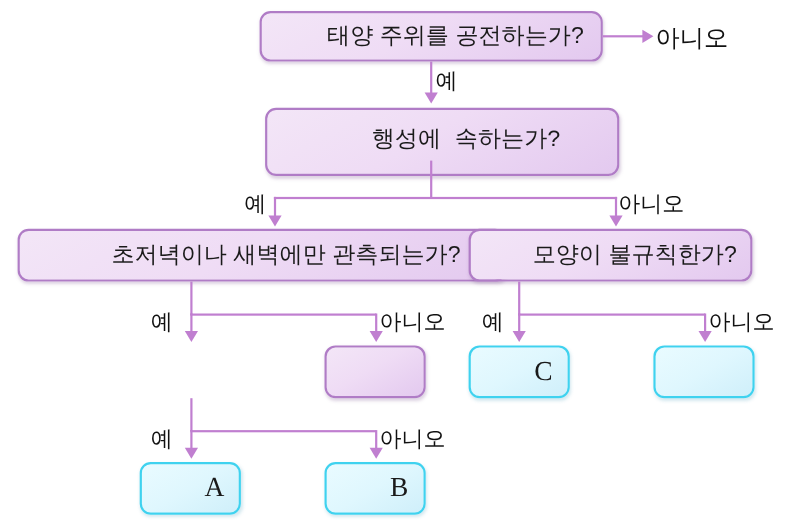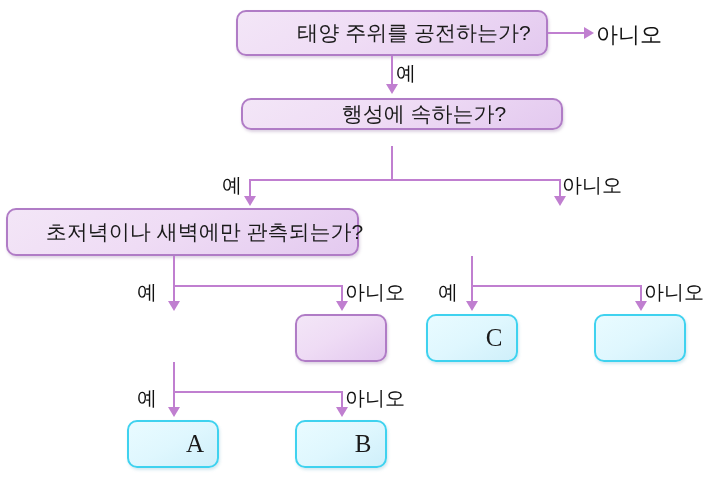--- a/index.html
+++ b/index.html
@@ -99,39 +99,42 @@
   </div>
 
   <div class="line hline" style="left:548px; top:32px; width:38px;"></div>
   <div class="arrow-right" style="left:584px; top:27px;"></div>
   <div class="rlabel" style="left:596px; top:20px;">아니오</div>
 
   <div class="line vline" style="left:391px; top:56px; height:34px;"></div>
   <div class="arrow-down" style="left:386px; top:84px;"></div>
   <div class="elabel" style="left:396px; top:60px;">예</div>
 
-  <div class="node q" style="left:241px; top:98px; width:322px; height:32px;">
+  <div class="node q" style="left:241px; top:98px; width:322px; height:62px;font-family:Liberation Mono, monospace;">
     <span>행성에 속하는가?</span>
   </div>
 
   <div class="line vline" style="left:391px; top:146px; height:34px;"></div>
   <div class="line hline" style="left:249px; top:179px; width:312px;"></div>
 
   <div class="line vline" style="left:249px; top:179px; height:22px;"></div>
   <div class="arrow-down" style="left:244px; top:196px;"></div>
   <div class="elabel" style="left:222px; top:172px;">예</div>
 
   <div class="line vline" style="left:559px; top:179px; height:22px;"></div>
   <div class="arrow-down" style="left:554px; top:196px;"></div>
   <div class="elabel" style="left:562px; top:172px;">아니오</div>
 
-  <div class="node q" style="left:6px; top:208px; width:353px; height:48px;">
+  <div class="node q" style="left:16px; top:208px; width:444px; height:48px;">
     <span>초저녁이나 새벽에만 관측되는가?</span>
   </div>
 
+  <div class="node q" style="left:426px; top:208px; width:258px; height:48px;">
+    <span>모양이 불규칙한가?</span>
+  </div>
 
   <div class="line vline" style="left:173px; top:256px; height:30px;"></div>
   <div class="line hline" style="left:173px; top:285px; width:169px;"></div>
 
   <div class="line vline" style="left:173px; top:285px; height:21px;"></div>
   <div class="arrow-down" style="left:168px; top:301px;"></div>
   <div class="elabel" style="left:137px; top:279px;">예</div>
 
   <div class="line vline" style="left:341px; top:285px; height:21px;"></div>
   <div class="arrow-down" style="left:336px; top:301px;"></div>

